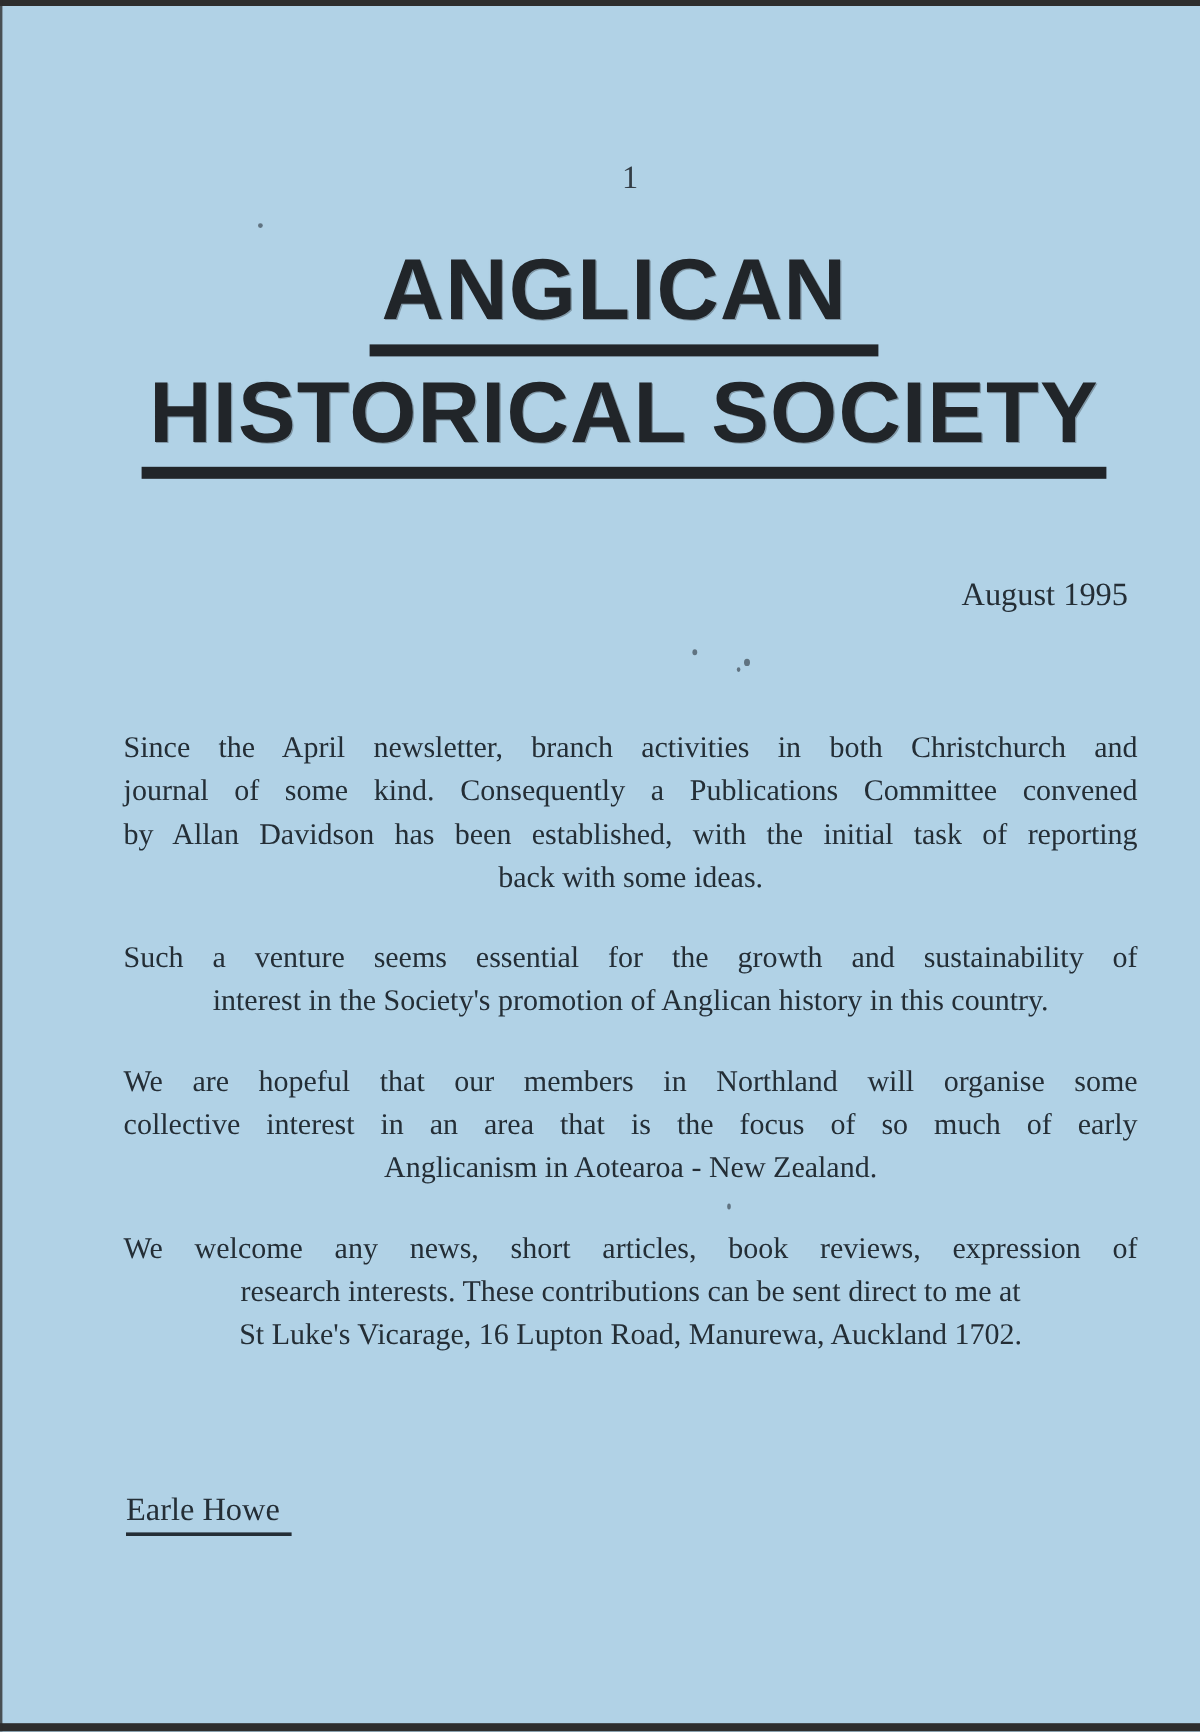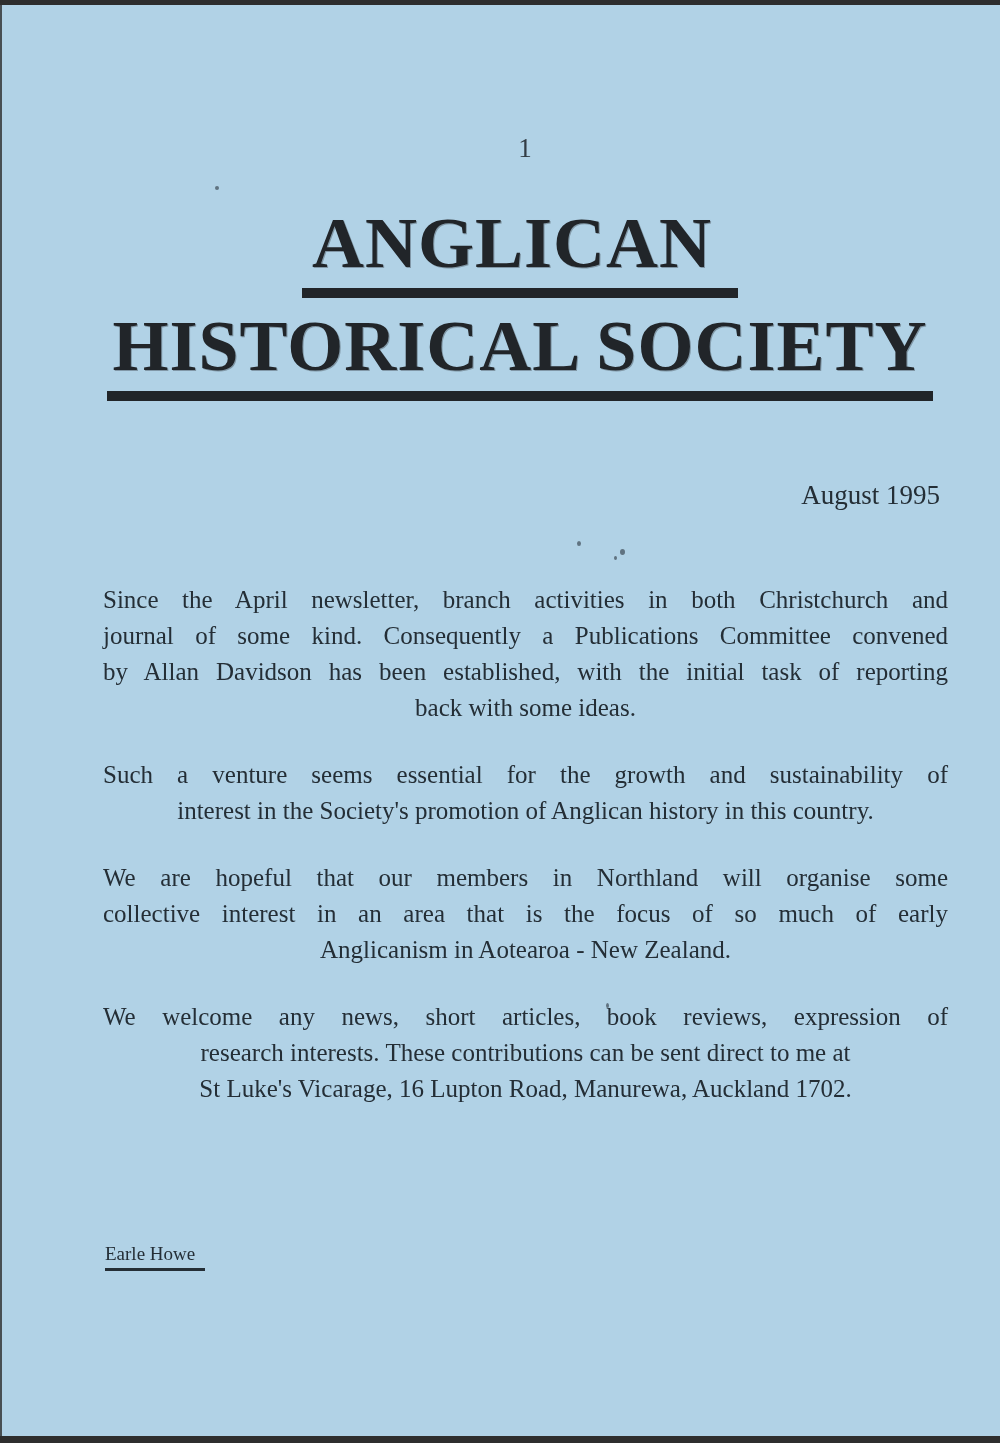--- a/index.html
+++ b/index.html
@@ -40,46 +40,45 @@
     font-size: 72px;
     line-height: 1.0;
     color: var(--title-ink);
     letter-spacing: 1px;
     
     text-shadow: 0 0 1px rgba(177,210,230,0.55), 1px 1px 0 rgba(33,37,41,0.35);
   }
   .title-line {
     display: inline-block;
     border-bottom: 10px solid var(--title-ink);
-    font-family: Liberation Serif, serif;
   }
   .title-line.first  { padding: 0 26px 9px 10px; margin-bottom: 11px; }
   .title-line.second { padding: 0 6px 9px 6px; }
 
   .date {
     position: absolute;
     top: 480px; right: 60px;
     font-size: 27px;
     text-align: center;
   }
 
   .body-text {
     position: absolute;
     top: 582px; left: 103px; width: 845px;
     font-size: 25px;
     line-height: 36px;
   }
-  .paragraph { margin-bottom: 31px; }
+  .paragraph { margin-bottom: 31px; margin-top: 24px; }
   .line { text-align: center; }
   .line.stretch { text-align: justify; text-align-last: justify; }
 
   .signature {
     position: absolute;
     top: 1243px; left: 105px;
-    font-size: 19px;
+    font-size: 27px;
   }
   .signature-inner {
     display: inline-block;
     border-bottom: 3px solid var(--ink);
     padding: 0 10px 3px 0;
   }
 
   
   .speck { position: absolute; background: #3d4a55; border-radius: 50%; opacity: .7; }
   .speck.s1 { top: 541px; left: 577px; width: 4px; height: 5px; }

